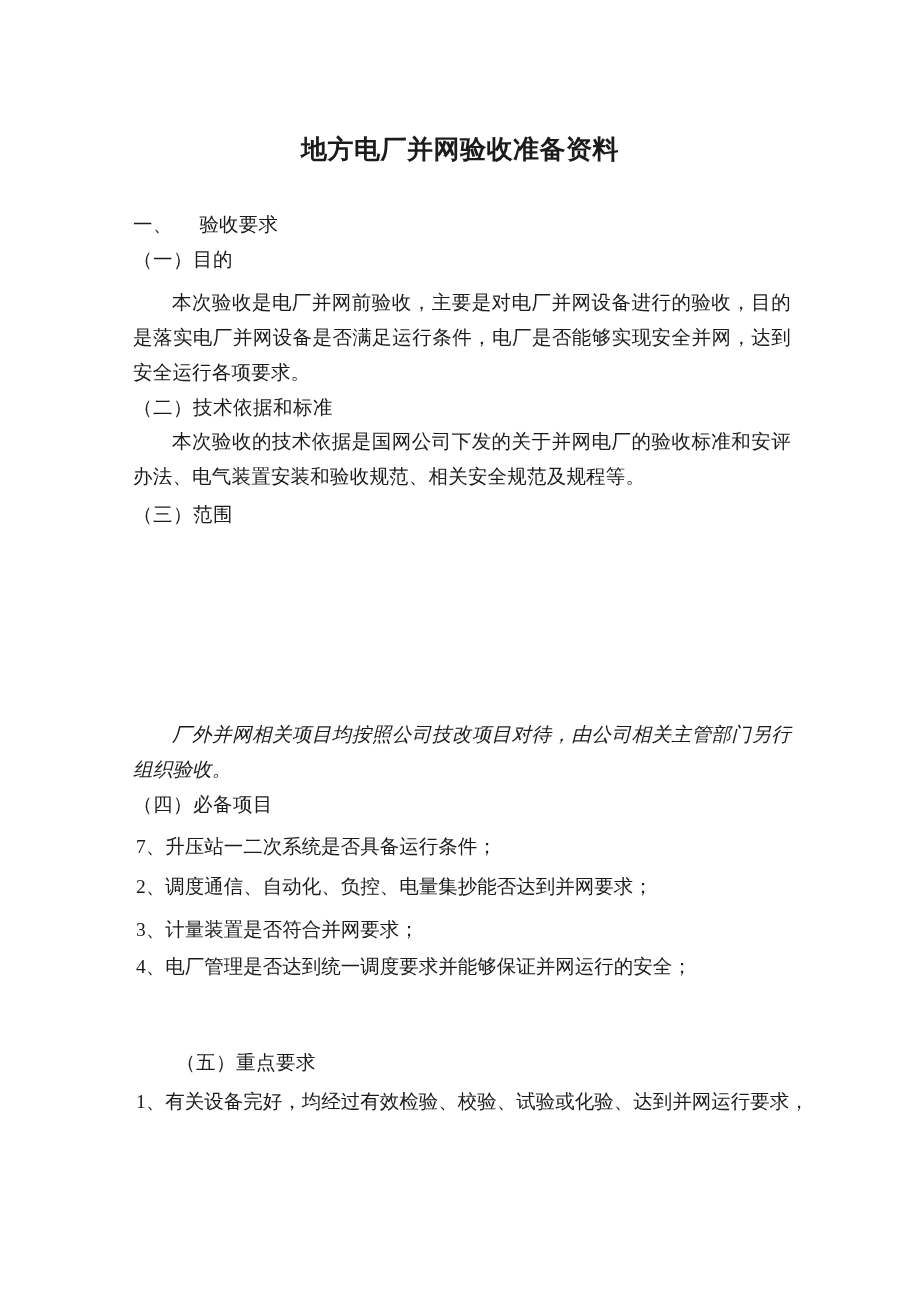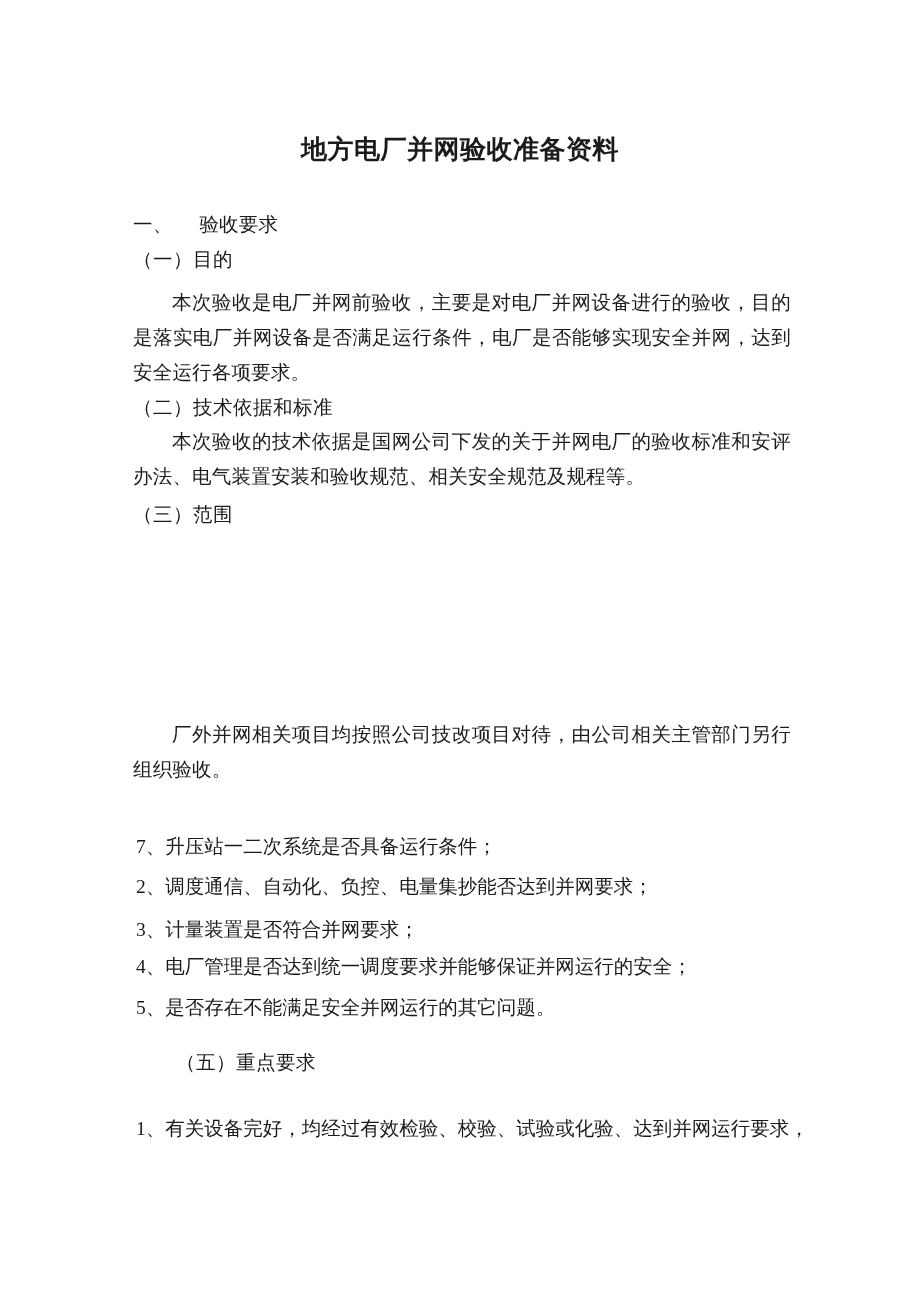--- a/index.html
+++ b/index.html
@@ -48,29 +48,29 @@
     letter-spacing: 0;
   }
   .h2 { letter-spacing: 0.5px; }
 
   .t-s1h  { top: 242px; }
   .t-s1p  { top: 285px; }
   .t-s2h  { top: 390px; }
   .t-s2p  { top: 424px; }
   .t-s3h  { top: 497px; }
   .t-s3p1 { top: 535px; }
-  .t-s3p2 { top: 717px; }
+  .t-s3p2 { top: 717px; font-style: italic; }
   .t-s4h  { top: 787px; }
   .t-i1   { top: 829px; }
   .t-i2   { top: 869px; }
   .t-i3   { top: 912px; }
   .t-i4   { top: 949px; }
   .t-i5   { top: 990px; }
   .t-s5h  { top: 1045px; margin-left: 43px; }
-  .t-k1   { top: 1084px; margin-top: 27px; }
+  .t-k1   { top: 1084px; }
 </style>
 </head>
 <body>
 
 <div class="page">
 
   <h1 class="doc-title">地方电厂并网验收准备资料</h1>
 
   <div class="blk chapter">
     <span class="num">一、</span><span>验收要求</span>
@@ -82,28 +82,28 @@
 
   <div class="blk h2 t-s2h">（二）技术依据和标准</div>
 
   <div class="blk para t-s2p">本次验收的技术依据是国网公司下发的关于并网电厂的验收标准和安评办法、电气装置安装和验收规范、相关安全规范及规程等。</div>
 
   <div class="blk h2 t-s3h">（三）范围</div>
 
 
   <div class="blk para t-s3p2">厂外并网相关项目均按照公司技改项目对待，由公司相关主管部门另行组织验收。</div>
 
+  <div class="blk h2 t-s4h">（四）必备项目</div>
 
   <div class="blk item t-i1">7、升压站一二次系统是否具备运行条件；</div>
 
   <div class="blk item t-i2">2、调度通信、自动化、负控、电量集抄能否达到并网要求；</div>
 
   <div class="blk item t-i3">3、计量装置是否符合并网要求；</div>
 
   <div class="blk item t-i4">4、电厂管理是否达到统一调度要求并能够保证并网运行的安全；</div>
 
-  <div class="blk item t-i5">5、是否存在不能满足安全并网运行的其它问题。</div>
 
   <div class="blk h2 t-s5h">（五）重点要求</div>
 
   <div class="blk item t-k1">1、有关设备完好，均经过有效检验、校验、试验或化验、达到并网运行要求，</div>
 
 </div>
 
 </body></html>

